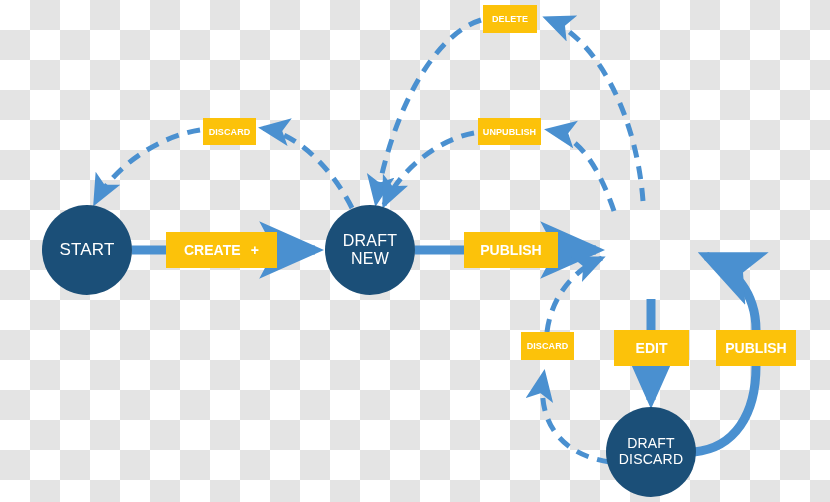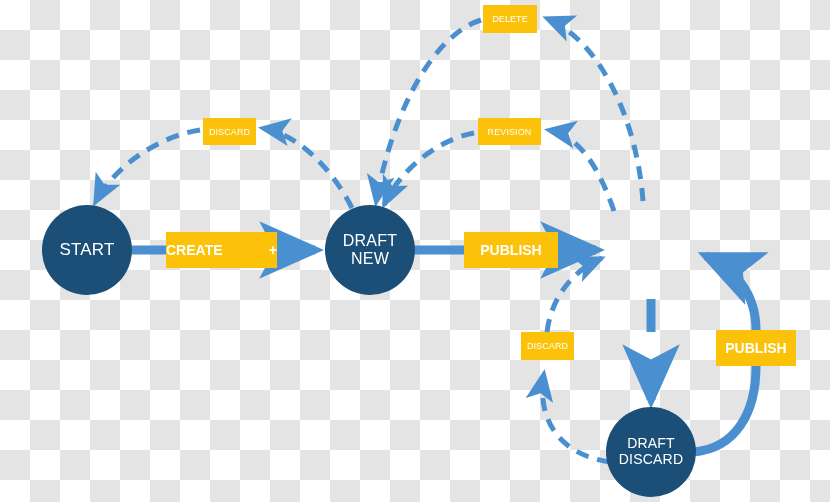--- a/index.html
+++ b/index.html
@@ -48,32 +48,32 @@
     background: #fcc20a;
     color: #ffffff;
     display: flex;
     align-items: center;
     justify-content: center;
     font-weight: bold;
     z-index: 4;
     box-sizing: border-box;
   }
   .label-box.small {
-    font-weight: normal;
+    font-weight: bold;
     letter-spacing: 0.1px;
   }
   .label-box .plus {
     font-weight: bold;
   }
   .create-inner {
     display: flex;
     align-items: center;
     justify-content: space-between;
     width: 100%;
-    padding: 0 0;
+    padding: 0 18px;
     box-sizing: border-box;
   }
 </style>
 </head>
 <body>
 
 <div id="canvas">
 
   <svg id="edges" viewBox="0 0 830 502">
     <defs>
@@ -170,25 +170,28 @@
 
   <div class="label-box small" style="left:203px; top:118px; width:53px; height:27px; font-size:9px;">
     <span>DISCARD</span>
   </div>
 
   <div class="label-box small" style="left:483px; top:5px; width:54px; height:28px; font-size:9px;">
     <span>DELETE</span>
   </div>
 
   <div class="label-box small" style="left:478px; top:118px; width:63px; height:27px; font-size:9px;">
-    <span>REVISION</span>
+    <span>UNPUBLISH</span>
   </div>
 
   <div class="label-box small" style="left:521px; top:332px; width:53px; height:28px; font-size:9px;">
     <span>DISCARD</span>
   </div>
 
+  <div class="label-box" style="left:614px; top:330px; width:75px; height:36px; font-size:14px;">
+    <span>EDIT</span>
+  </div>
 
   <div class="label-box" style="left:716px; top:330px; width:80px; height:36px; font-size:14px;">
     <span>PUBLISH</span>
   </div>
 
 </div>
 
 </body></html>

